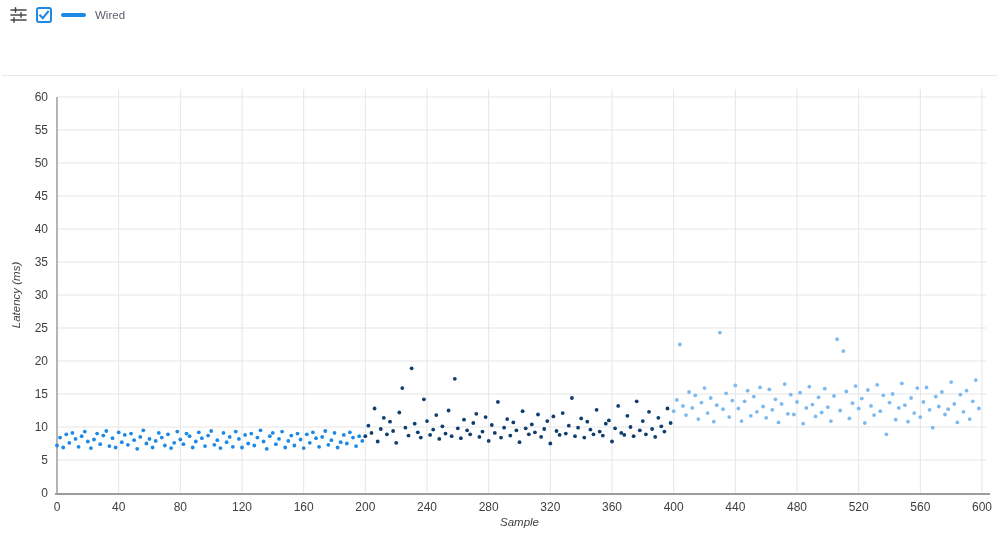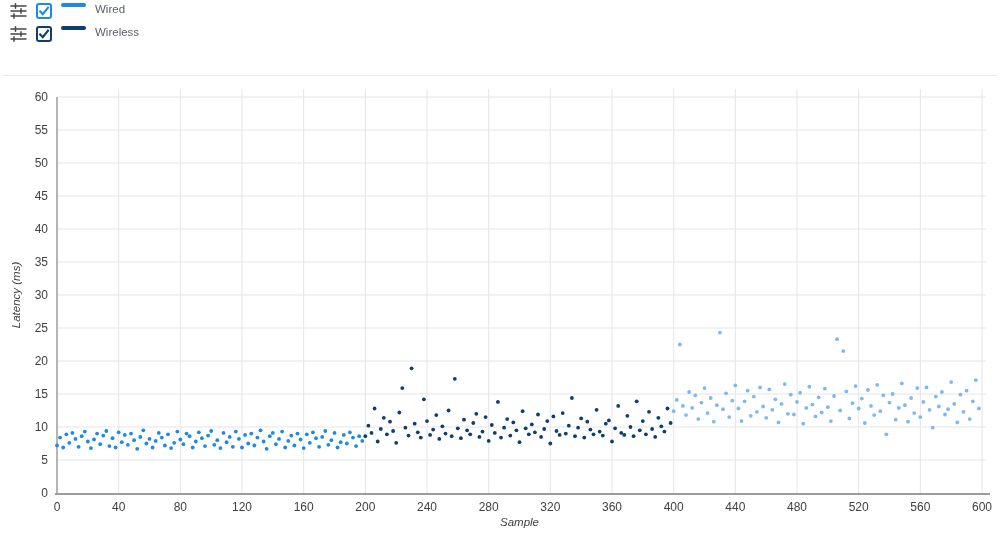--- a/index.html
+++ b/index.html
@@ -1,21 +1,21 @@
 <!DOCTYPE html>
 <html><head>
 <meta charset="utf-8">
 <style>
   html,body{margin:0;padding:0;}
   body{
     width:1000px;height:533px;background:#ffffff;position:relative;overflow:hidden;
     font-family:"Liberation Sans",sans-serif;
   }
   .legend{position:absolute;top:3px;left:10px;}
-  .legend-row{display:flex;height:23px;}
+  .legend-row{display:flex;align-items:center;height:23px;}
   .sliders{width:17px;height:16px;display:flex;align-items:center;margin-right:9px;cursor:pointer;}
   .cb{
     width:12px;height:12px;border:2px solid #1e88e5;border-radius:3px;background:#fff;
     margin-right:9px;display:flex;align-items:center;justify-content:center;cursor:pointer;
   }
   .swatch{width:25px;height:4px;border-radius:2px;margin-right:9px;}
   .lbl{font-size:11.5px;color:#5b6069;}
   .sep{position:absolute;top:75px;left:2px;width:995px;height:1px;background:#e8e8e8;}
   #chart-svg{position:absolute;top:78px;left:0;}
   #chart-svg text{font-family:"Liberation Sans",sans-serif;font-size:12px;fill:#3f3f3f;}
@@ -36,39 +36,20 @@
           <line x1="4" y1="10.8" x2="4" y2="15.2"></line>
       </svg>
     </span>
     <span class="cb" style="border-color: rgb(30, 136, 229);">
       <svg width="12" height="12" viewBox="0 0 12 12" fill="none">
         <polyline points="2.2,6.5 4.8,9.2 10,2.6" stroke="#1e88e5" stroke-width="2.1" stroke-linecap="square"></polyline>
       </svg>
     </span>
     <span class="swatch" style="background: rgb(30, 136, 229);"></span>
     <span class="lbl">Wired</span>
-  </div>
-  <div class="legend-row">
-    <span class="sliders">
-      <svg width="17" height="16" viewBox="0 0 17 16" fill="none" stroke="#474747" stroke-width="1.5" stroke-linecap="round">
-        <line x1="1" y1="3" x2="16" y2="3"></line>
-          <line x1="5.5" y1="0.8" x2="5.5" y2="5.2"></line>
-        <line x1="1" y1="8" x2="16" y2="8"></line>
-          <line x1="11" y1="5.8" x2="11" y2="10.2"></line>
-        <line x1="1" y1="13" x2="16" y2="13"></line>
-          <line x1="4" y1="10.8" x2="4" y2="15.2"></line>
-      </svg>
-    </span>
-    <span class="cb" style="border-color: rgb(14, 61, 110);">
-      <svg width="12" height="12" viewBox="0 0 12 12" fill="none">
-        <polyline points="2.2,6.5 4.8,9.2 10,2.6" stroke="#0e3d6e" stroke-width="2.1" stroke-linecap="square"></polyline>
-      </svg>
-    </span>
-    <span class="swatch" style="background: rgb(14, 61, 110);"></span>
-    <span class="lbl">Wireless</span>
   </div>
 </div>
 
 <div class="sep"></div>
 
 <svg id="chart-svg" width="1000" height="455" viewBox="0 0 1000 455">
     <line x1="57" y1="382" x2="986" y2="382" stroke="#e5e5e5" stroke-width="1"></line>
     <line x1="57" y1="349" x2="986" y2="349" stroke="#e5e5e5" stroke-width="1"></line>
     <line x1="57" y1="316" x2="986" y2="316" stroke="#e5e5e5" stroke-width="1"></line>
     <line x1="57" y1="283" x2="986" y2="283" stroke="#e5e5e5" stroke-width="1"></line>

